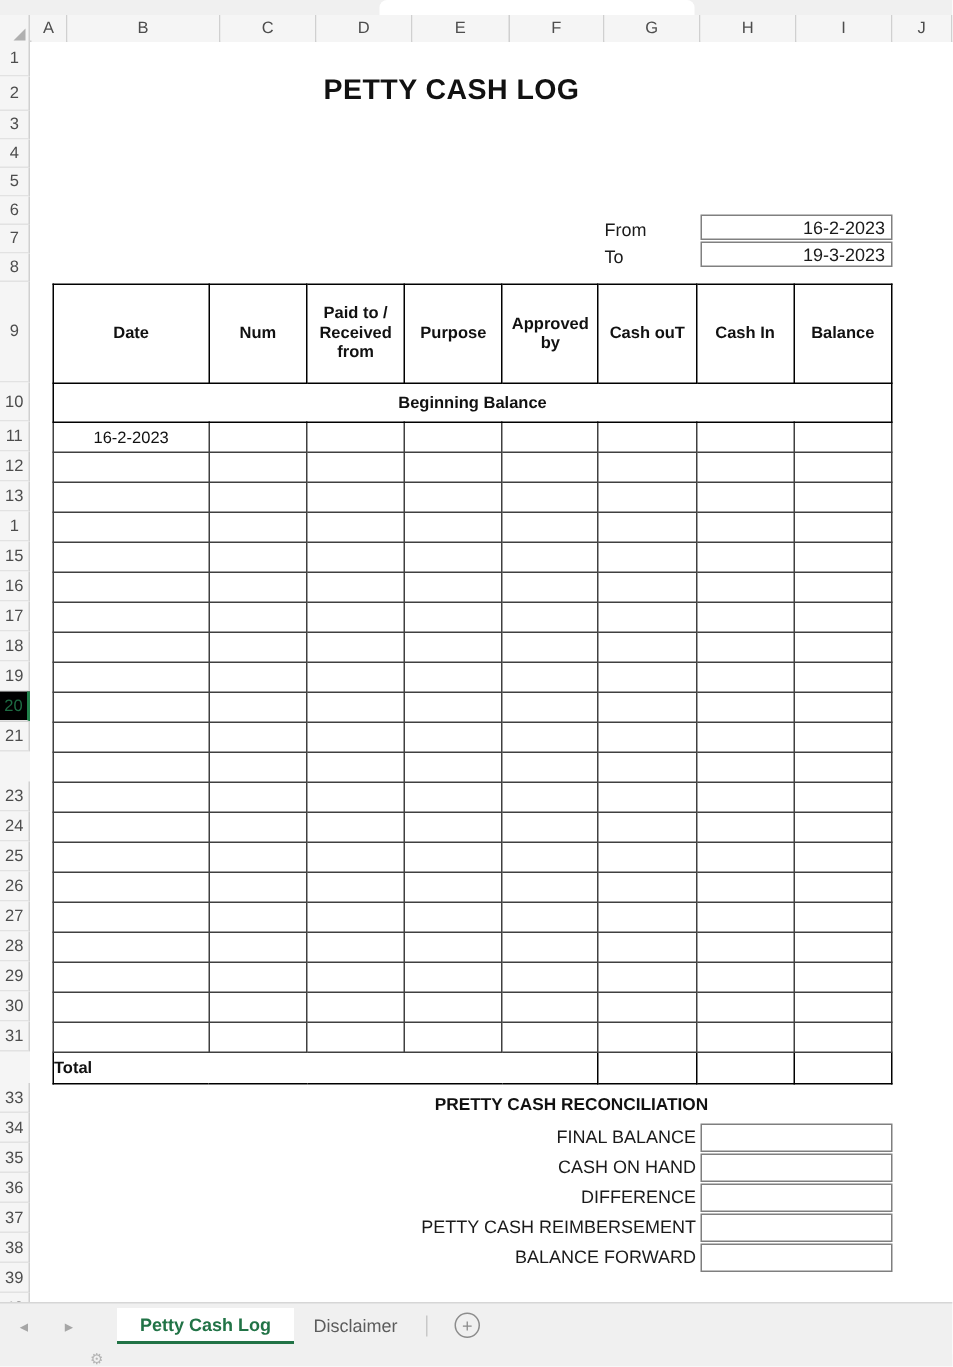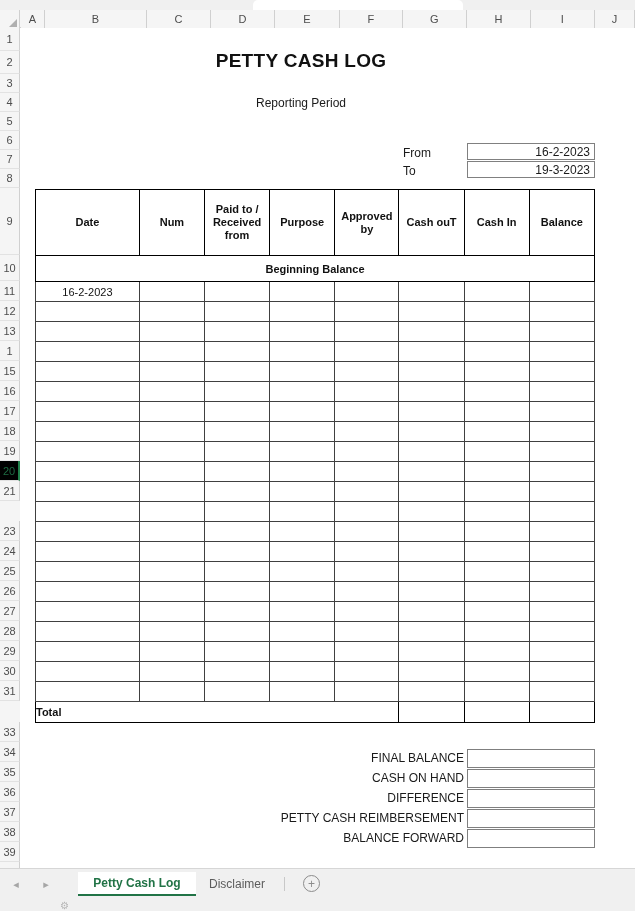--- a/index.html
+++ b/index.html
@@ -308,21 +308,20 @@
         <div class="rowhead" style="top: 794px; height: 20px;">38</div>
         <div class="rowhead" style="top: 814px; height: 20px;">39</div>
         <div class="rowhead" style="top: 834px; height: 20px;">40</div>
         <div class="rowhead" style="top: 854px; height: 20px;">41</div>
       </div>
   </div>
 
   <div class="sheet">
 
     <div class="doc-title">PETTY CASH LOG</div>
-    <div class="reporting-period">Reporting Period</div>
 
 
     <div class="period-label" style="left:382px; top:116px; width:60px; height:17px;">From</div>
     <div class="period-value" style="left:446px; top:115px; width:128px; height:17px;">16-2-2023</div>
     <div class="period-label" style="left:382px; top:134px; width:60px; height:17px;">To</div>
     <div class="period-value" style="left:446px; top:133px; width:128px; height:17px;">19-3-2023</div>
 
     <table class="log-table" style="left:14px; top:161px; width:560px;">
       <colgroup>
         <col style="width:102px">
@@ -566,20 +565,21 @@
       <tbody>
         <tr>
           <td class="total-cell" colspan="5">Total</td>
           <td class="total-num"></td>
           <td class="total-num"></td>
           <td class="total-num"></td>
         </tr>
       </tbody>
     </table>
 
+    <div class="recon-title" style="left:190px; top:703px; width:340px; height:16px;">PRETTY CASH RECONCILIATION</div>
     <div id="recon-rows">
         <div class="recon-label" style="left: 180px; top: 720px; width: 265px; height: 20px;">FINAL BALANCE</div>
         <div class="recon-box" style="left: 446px; top: 721px; width: 128px; height: 19px;"></div>
         <div class="recon-label" style="left: 180px; top: 740px; width: 265px; height: 20px;">CASH ON HAND</div>
         <div class="recon-box" style="left: 446px; top: 741px; width: 128px; height: 19px;"></div>
         <div class="recon-label" style="left: 180px; top: 760px; width: 265px; height: 20px;">DIFFERENCE</div>
         <div class="recon-box" style="left: 446px; top: 761px; width: 128px; height: 19px;"></div>
         <div class="recon-label" style="left: 180px; top: 780px; width: 265px; height: 20px;">PETTY CASH REIMBERSEMENT</div>
         <div class="recon-box" style="left: 446px; top: 781px; width: 128px; height: 19px;"></div>
         <div class="recon-label" style="left: 180px; top: 800px; width: 265px; height: 20px;">BALANCE FORWARD</div>

